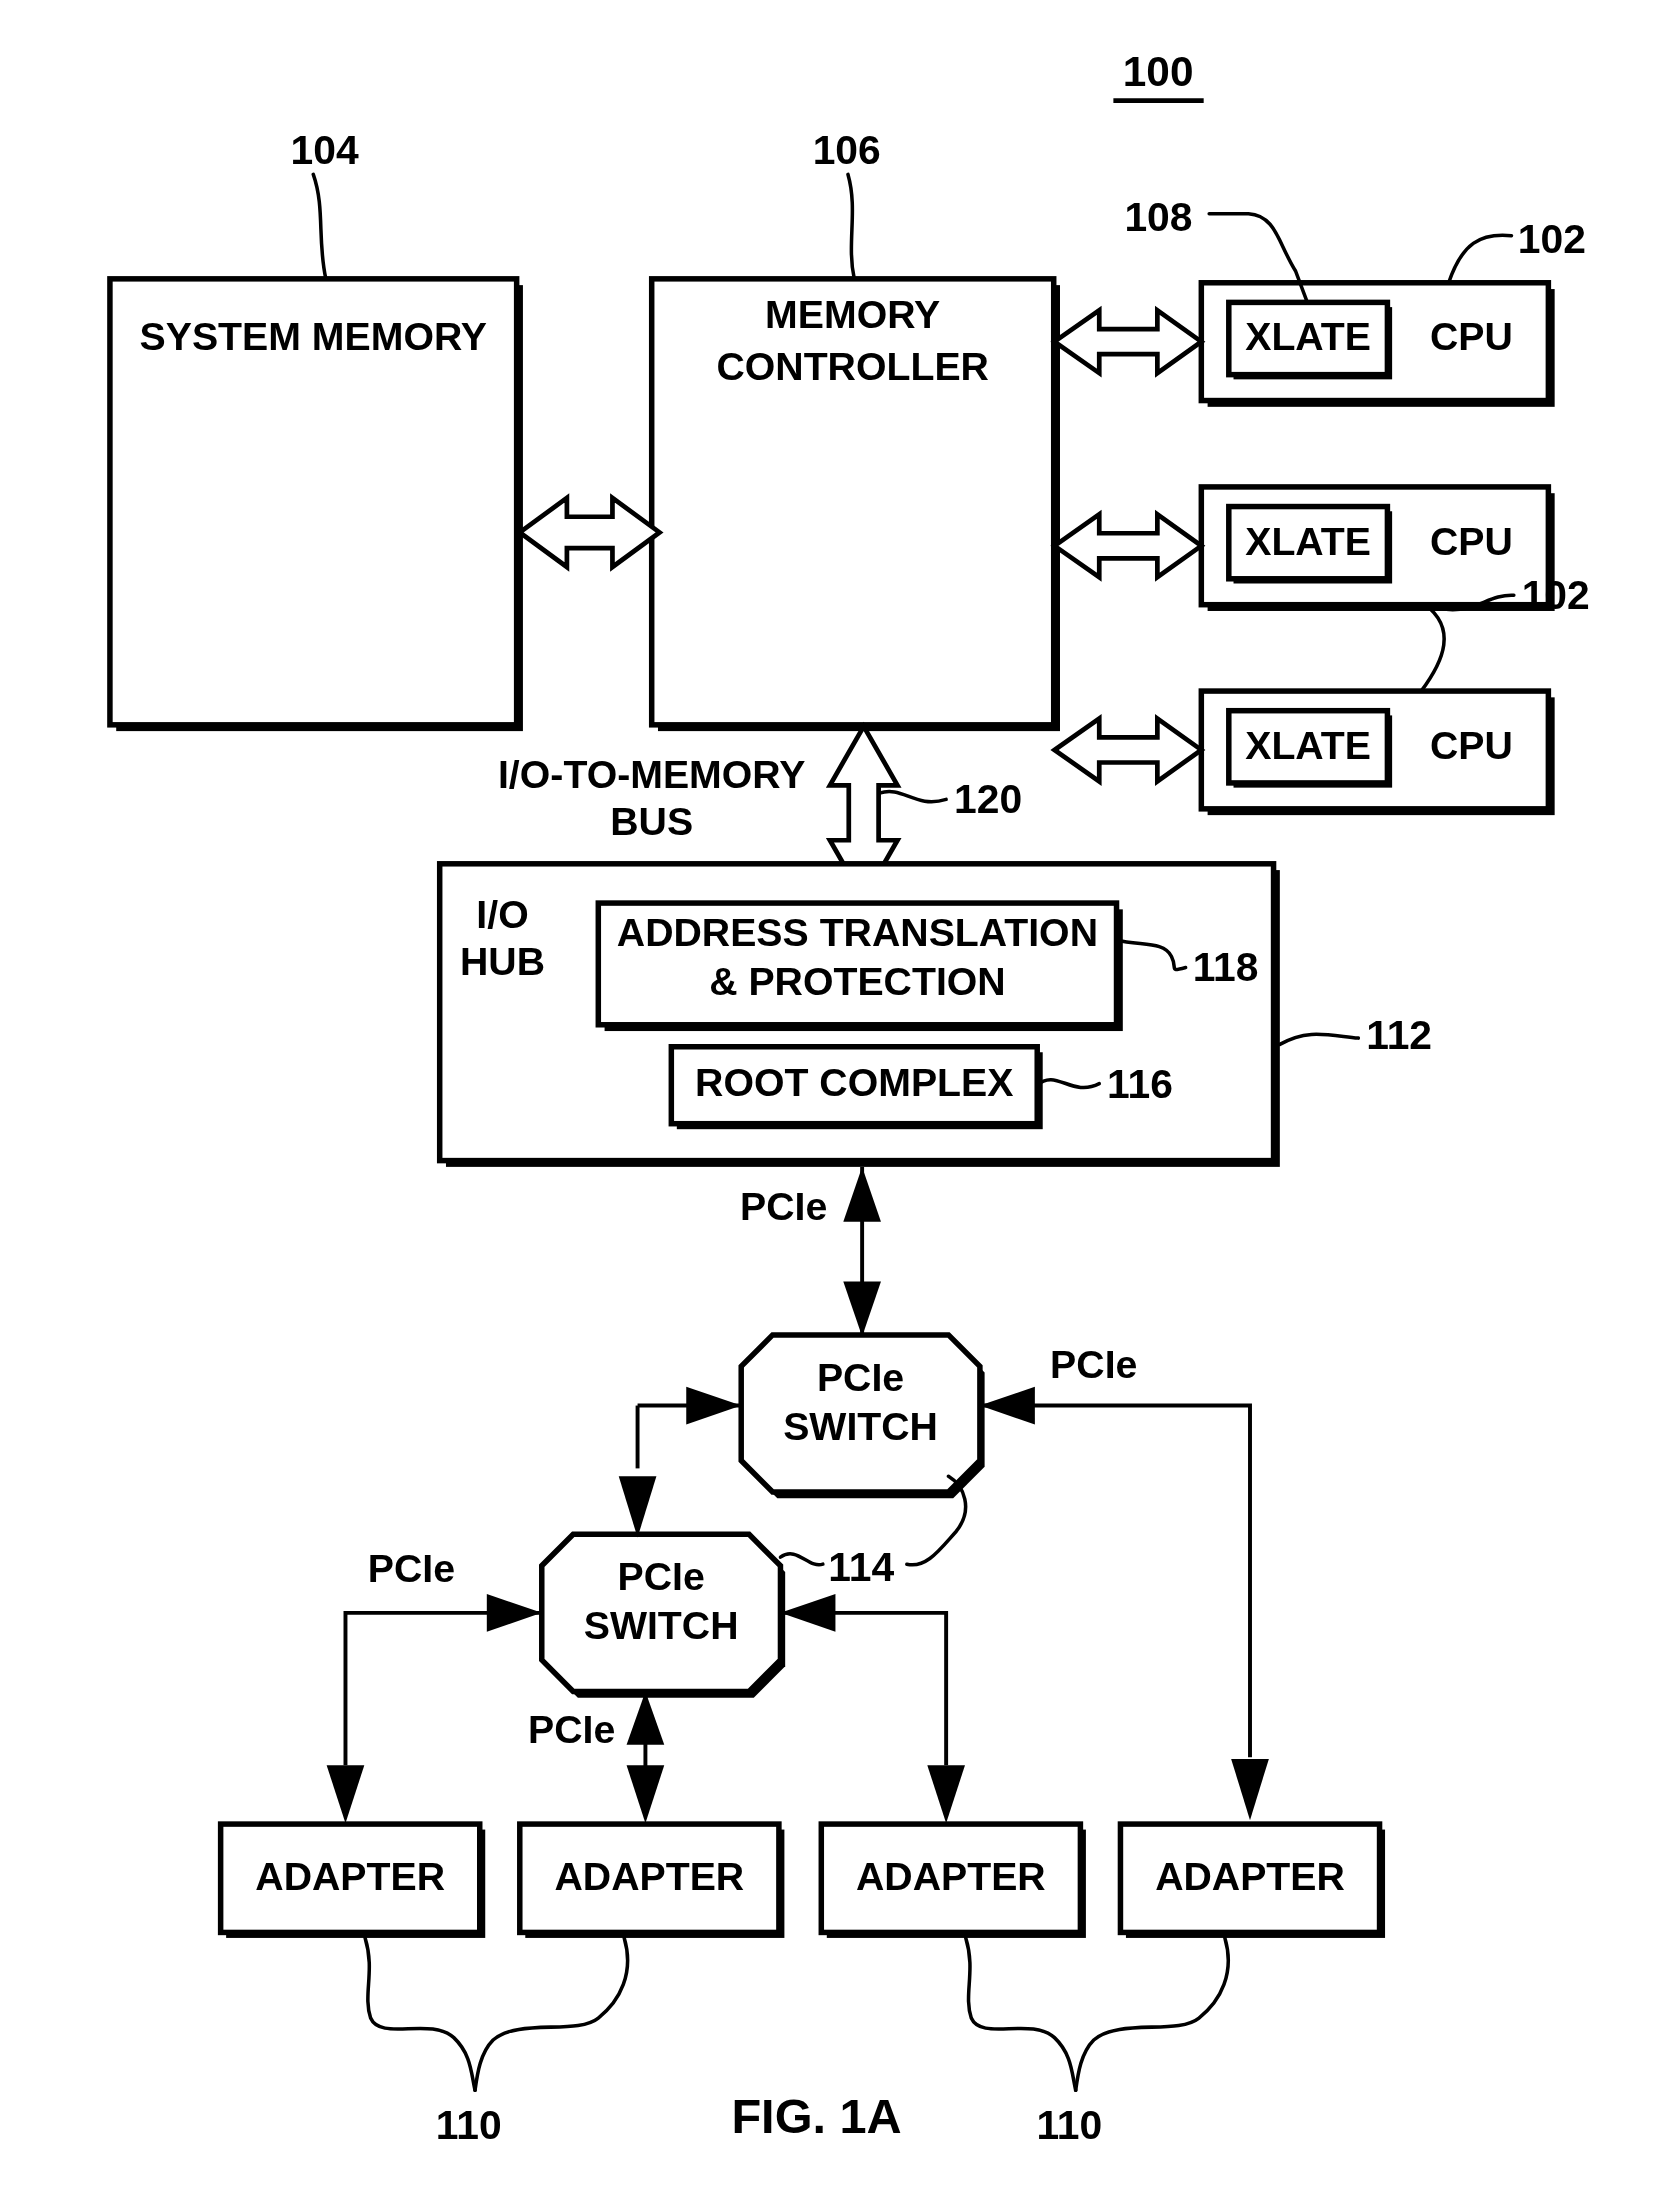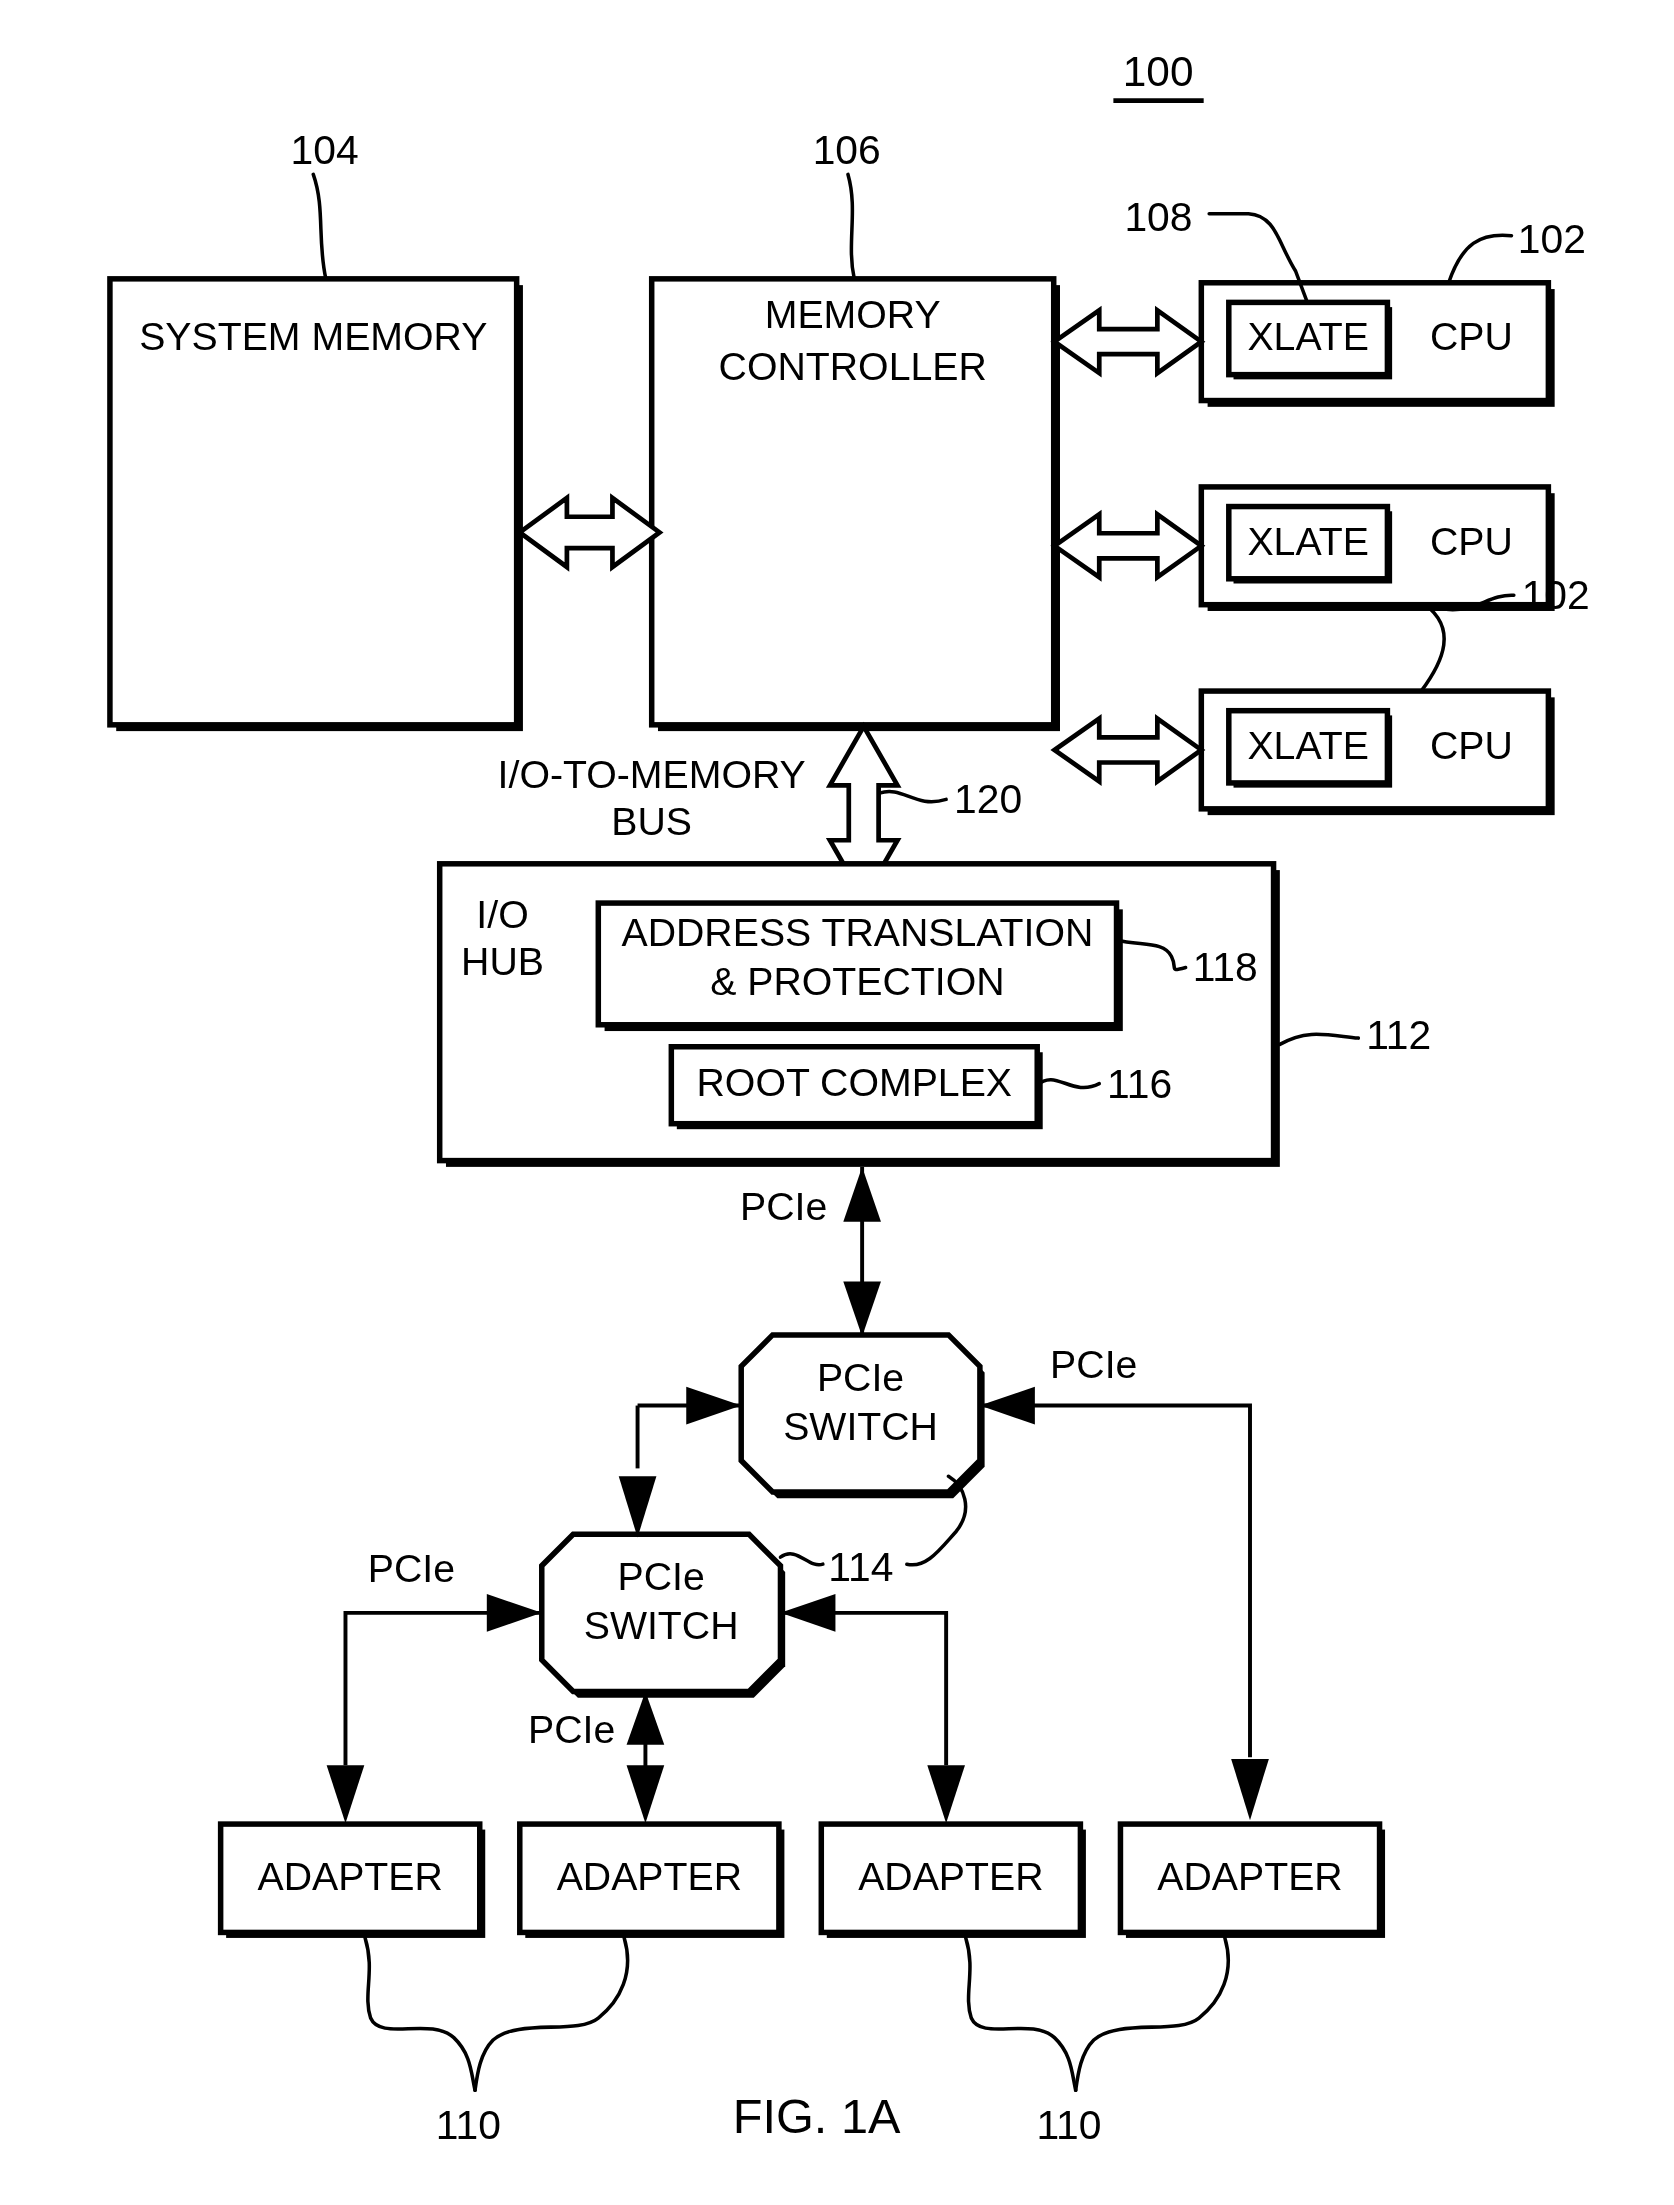--- a/index.html
+++ b/index.html
@@ -10,20 +10,21 @@
   body {
     width: 1674px;
     height: 2205px;
     font-family: "Liberation Sans", sans-serif;
     overflow: hidden;
   }
   #figure-root {
     position: relative;
     width: 1606px;
     height: 2205px;
+    font-weight: bold;
   }
   svg#diagram {
     display: block;
     width: 1674px;
     height: 2205px;
   }
   .bx {
     fill: #ffffff;
     stroke: #000000;
     stroke-width: 7;

